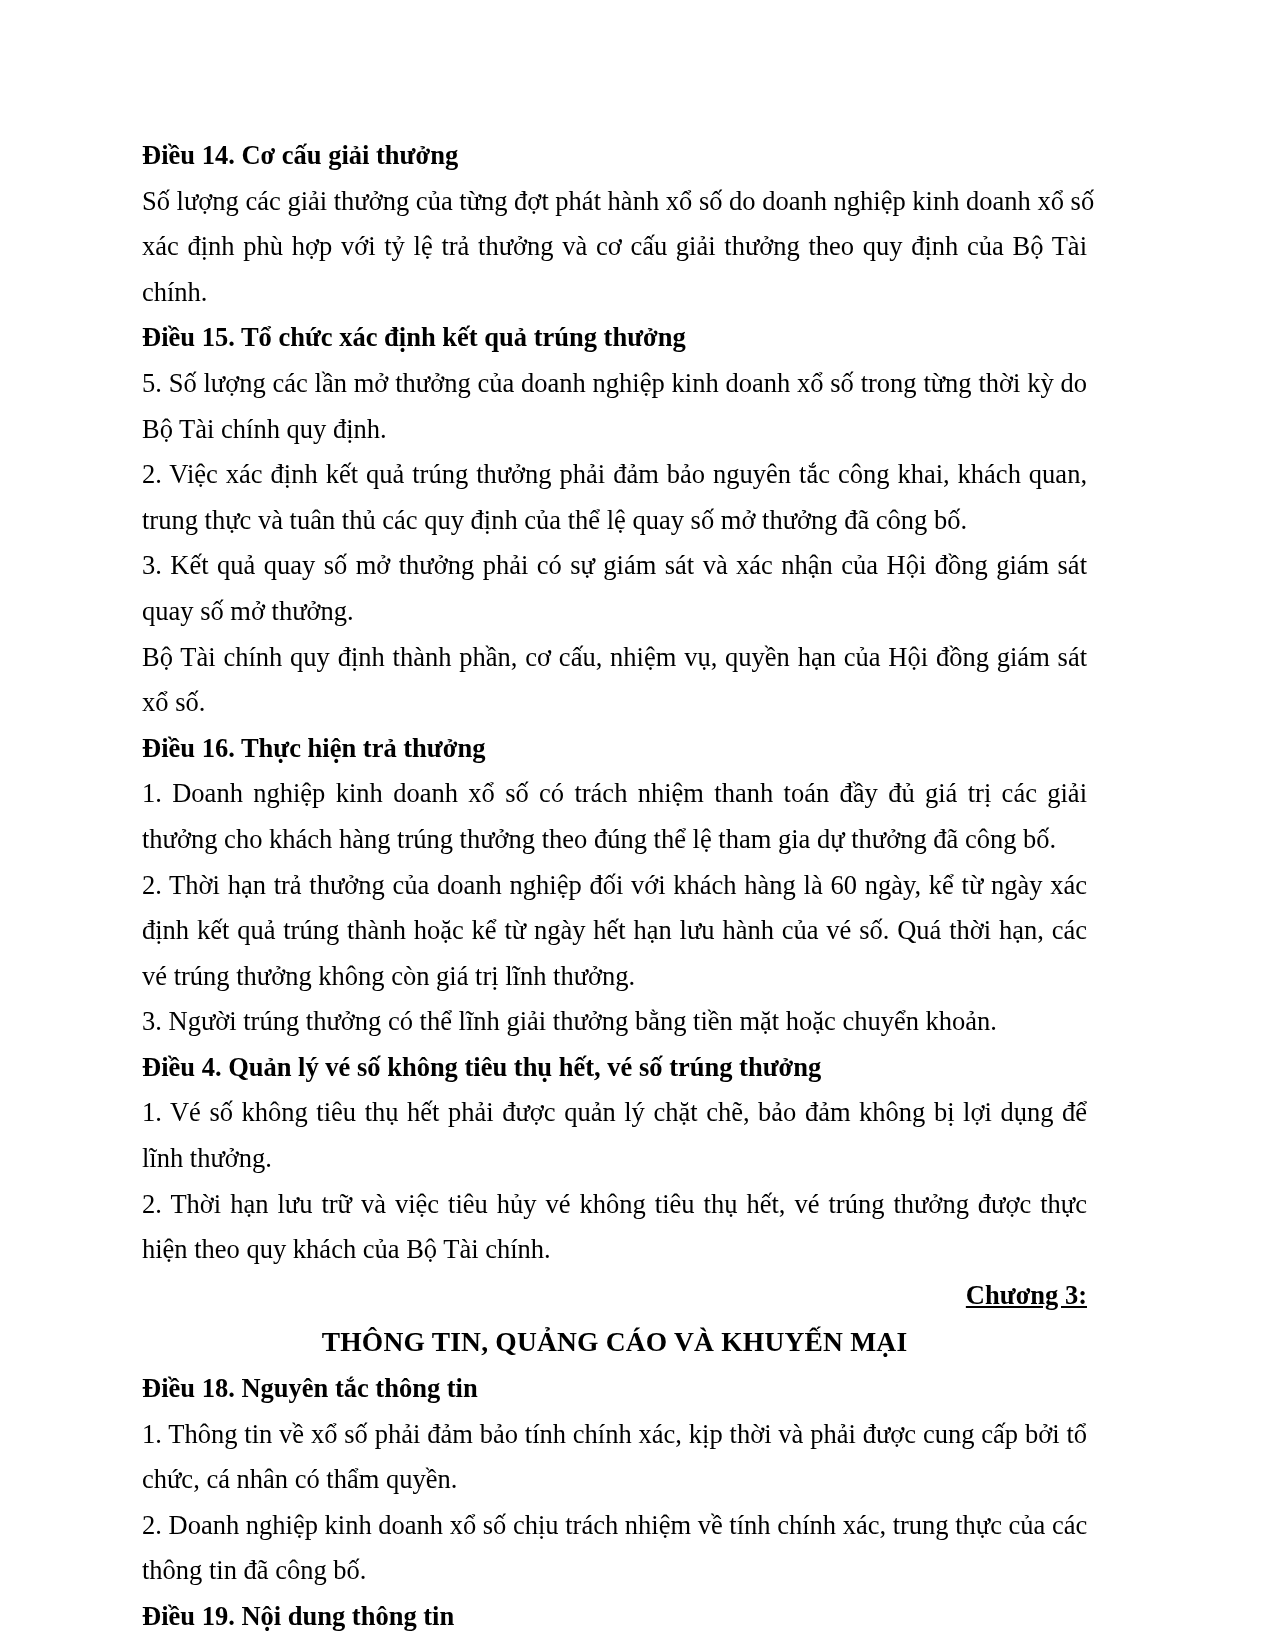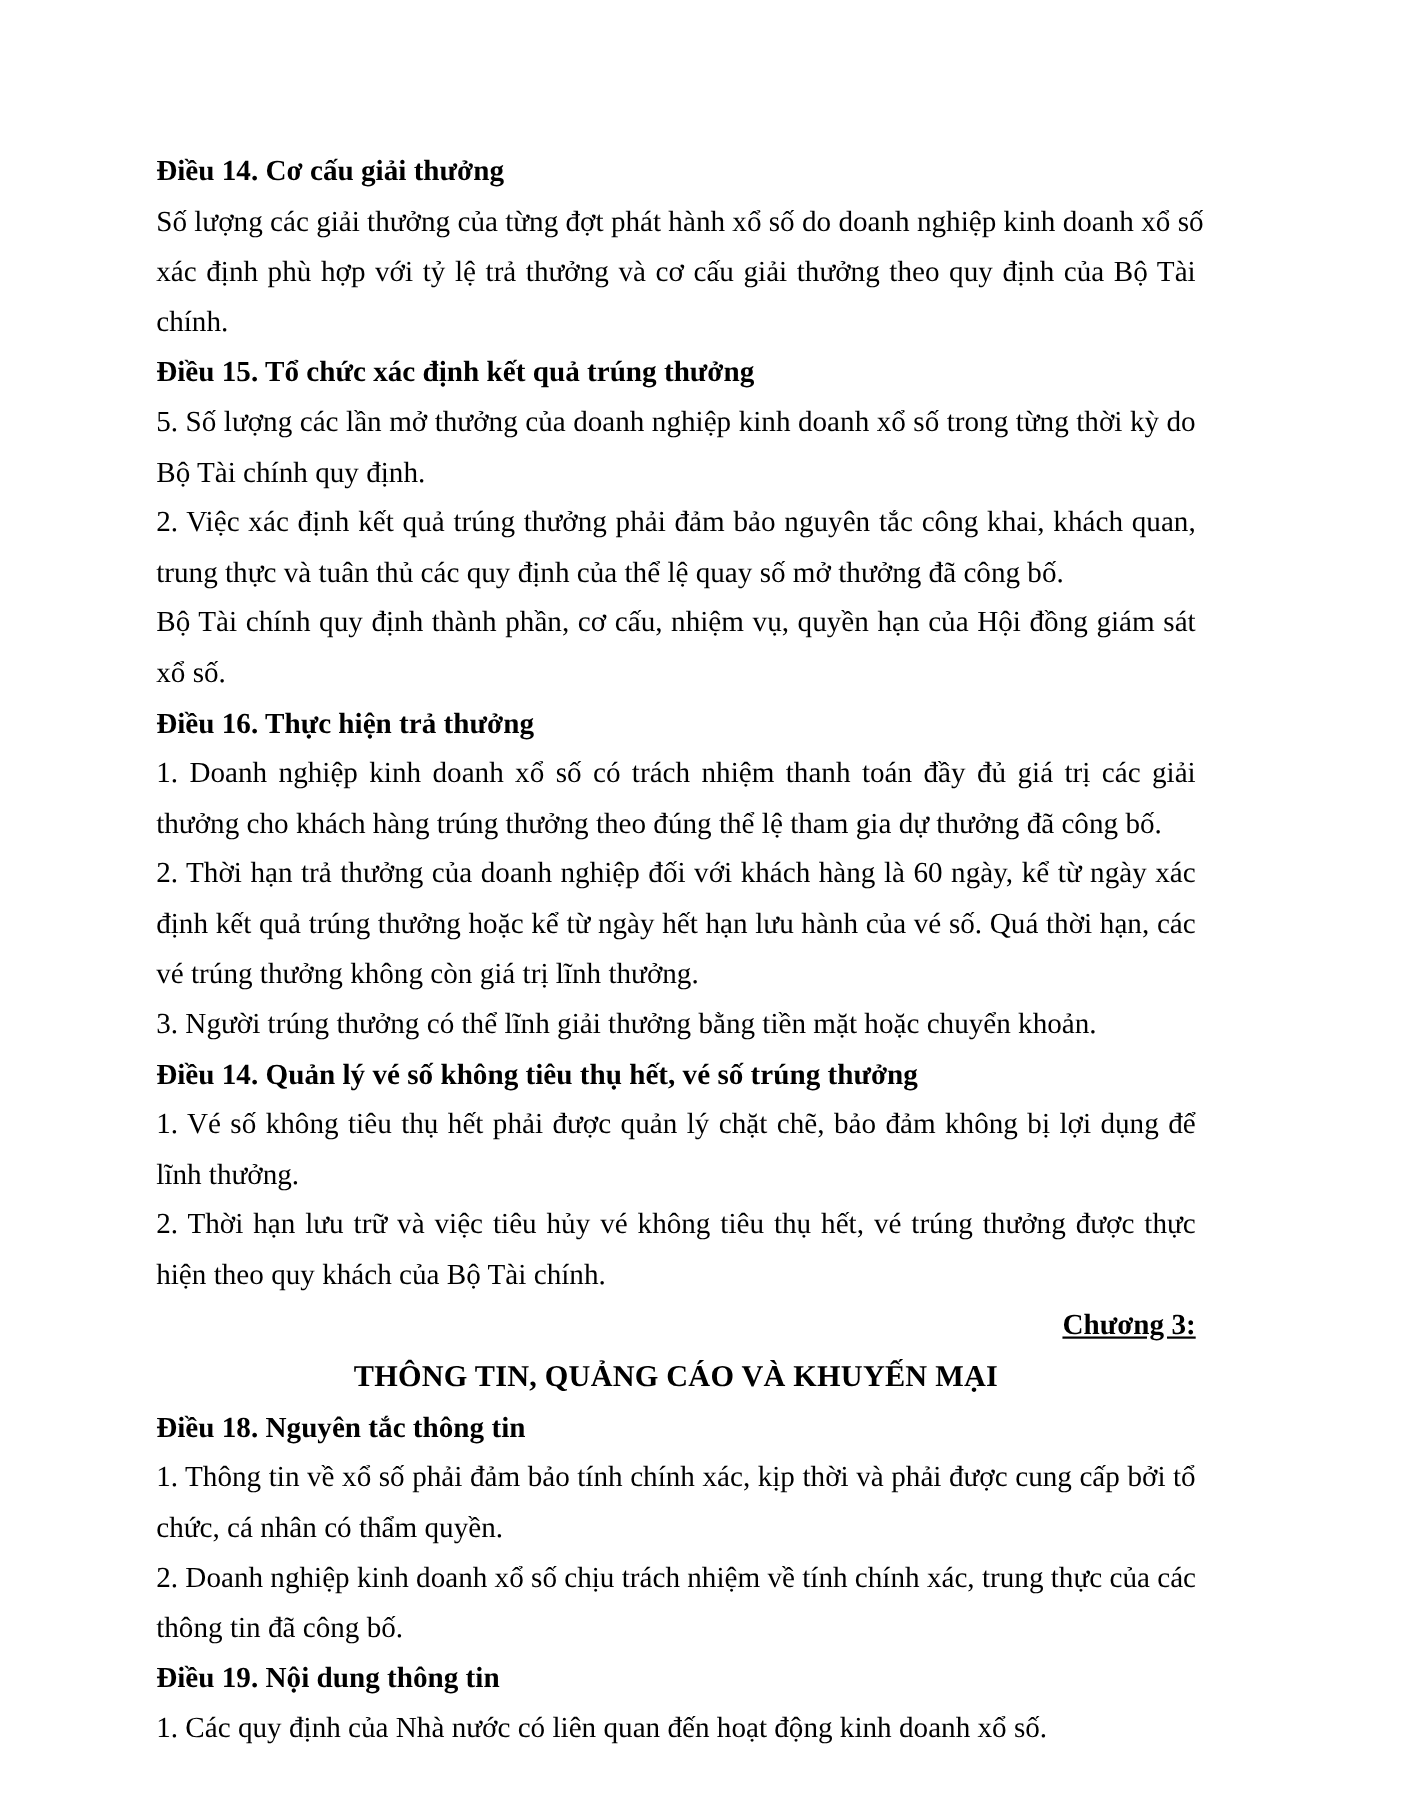--- a/index.html
+++ b/index.html
@@ -79,37 +79,41 @@
       <div class="heading">Điều 15. Tổ chức xác định kết quả trúng thưởng</div>
       <div class="para">
         <span class="ln">5. Số lượng các lần mở thưởng của doanh nghiệp kinh doanh xổ số trong từng thời kỳ do</span>
         <span class="ln last">Bộ Tài chính quy định.</span>
       </div>
       <div class="para">
         <span class="ln">2. Việc xác định kết quả trúng thưởng phải đảm bảo nguyên tắc công khai, khách quan,</span>
         <span class="ln last">trung thực và tuân thủ các quy định của thể lệ quay số mở thưởng đã công bố.</span>
       </div>
       <div class="para">
+        <span class="ln">3. Kết quả quay số mở thưởng phải có sự giám sát và xác nhận của Hội đồng giám sát</span>
+        <span class="ln last">quay số mở thưởng.</span>
+      </div>
+      <div class="para">
         <span class="ln">Bộ Tài chính quy định thành phần, cơ cấu, nhiệm vụ, quyền hạn của Hội đồng giám sát</span>
         <span class="ln last">xổ số.</span>
       </div>
       <div class="heading">Điều 16. Thực hiện trả thưởng</div>
       <div class="para">
         <span class="ln">1. Doanh nghiệp kinh doanh xổ số có trách nhiệm thanh toán đầy đủ giá trị các giải</span>
         <span class="ln last">thưởng cho khách hàng trúng thưởng theo đúng thể lệ tham gia dự thưởng đã công bố.</span>
       </div>
       <div class="para">
         <span class="ln">2. Thời hạn trả thưởng của doanh nghiệp đối với khách hàng là 60 ngày, kể từ ngày xác</span>
-        <span class="ln">định kết quả trúng thưởng hoặc kể từ ngày hết hạn lưu hành của vé số. Quá thời hạn, các</span>
+        <span class="ln">định kết quả trúng thành hoặc kể từ ngày hết hạn lưu hành của vé số. Quá thời hạn, các</span>
         <span class="ln last">vé trúng thưởng không còn giá trị lĩnh thưởng.</span>
       </div>
       <div class="para">
         <span class="ln last">3. Người trúng thưởng có thể lĩnh giải thưởng bằng tiền mặt hoặc chuyển khoản.</span>
       </div>
-      <div class="heading">Điều 14. Quản lý vé số không tiêu thụ hết, vé số trúng thưởng</div>
+      <div class="heading">Điều 4. Quản lý vé số không tiêu thụ hết, vé số trúng thưởng</div>
       <div class="para">
         <span class="ln">1. Vé số không tiêu thụ hết phải được quản lý chặt chẽ, bảo đảm không bị lợi dụng để</span>
         <span class="ln last">lĩnh thưởng.</span>
       </div>
       <div class="para">
         <span class="ln">2. Thời hạn lưu trữ và việc tiêu hủy vé không tiêu thụ hết, vé trúng thưởng được thực</span>
         <span class="ln last">hiện theo quy khách của Bộ Tài chính.</span>
       </div>
       <div class="chapter-label">Chương 3:</div>
       <div class="chapter-title">THÔNG TIN, QUẢNG CÁO VÀ KHUYẾN MẠI</div>

